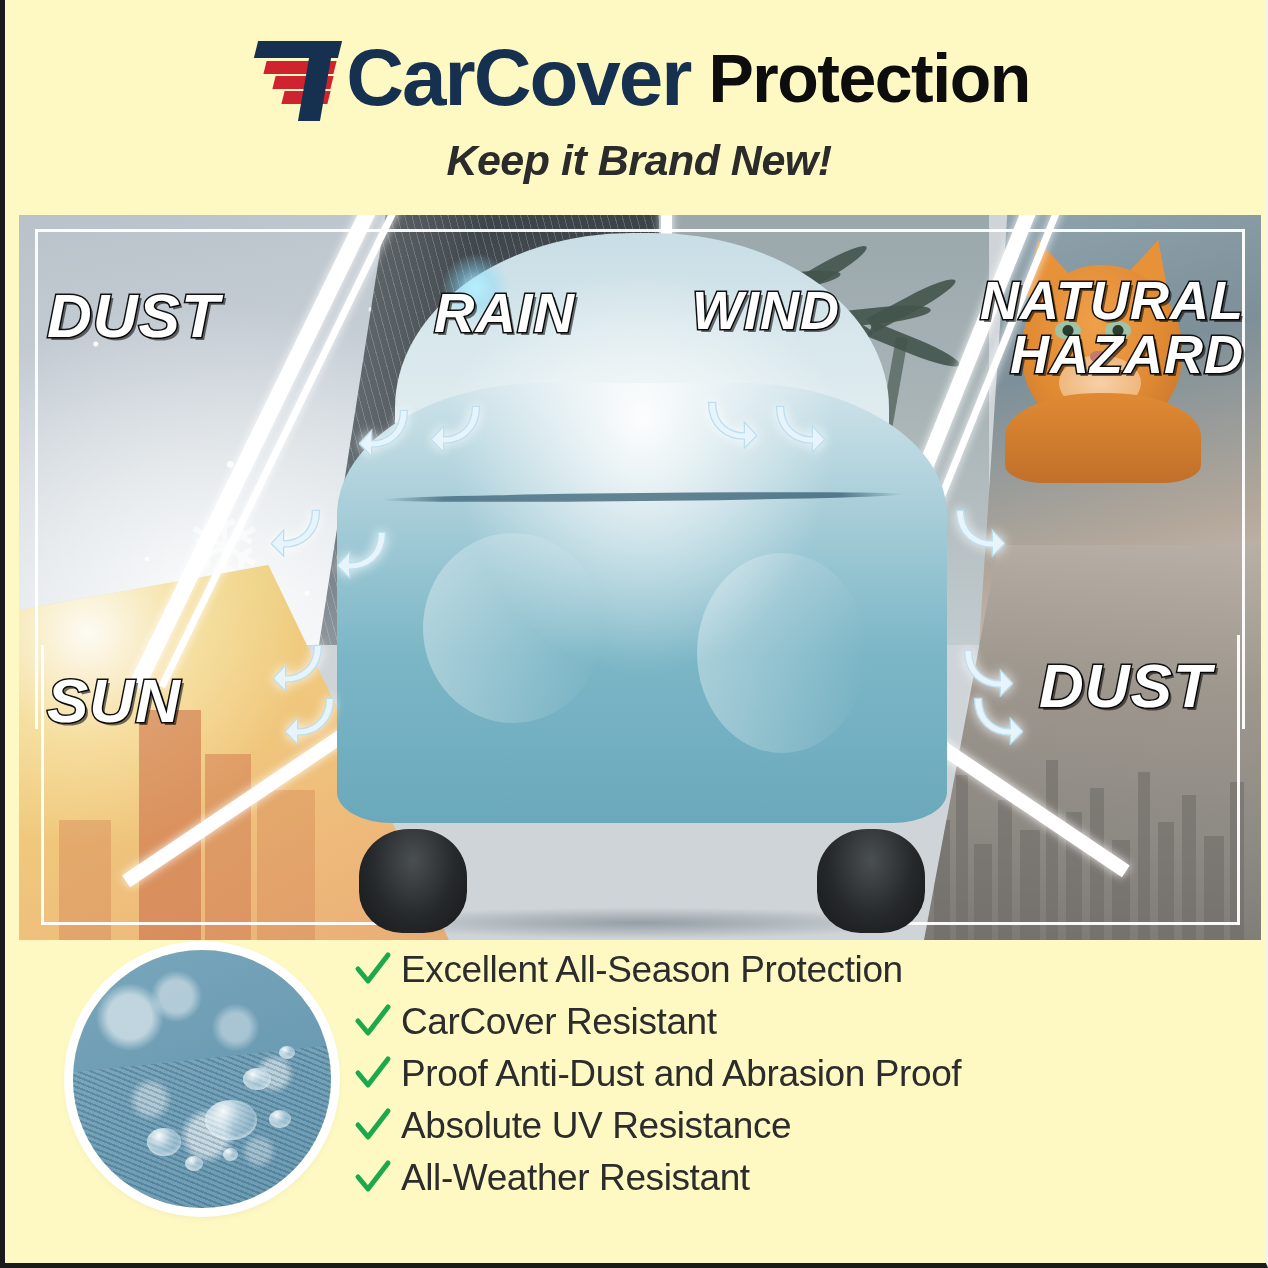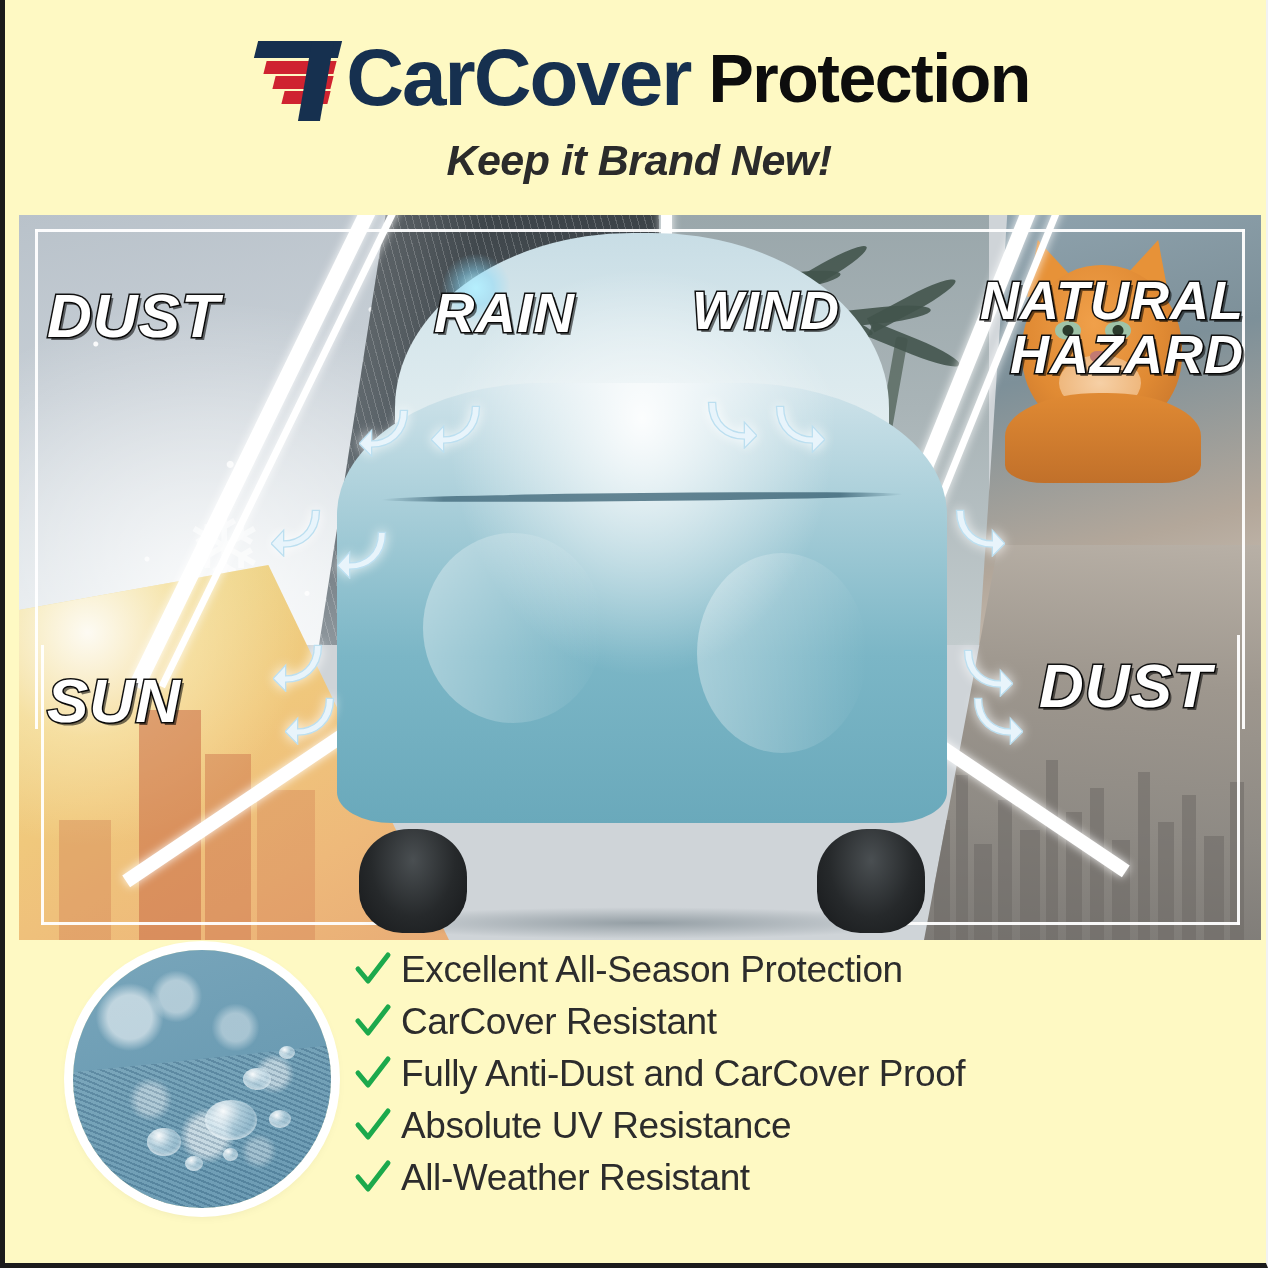--- a/index.html
+++ b/index.html
@@ -502,21 +502,21 @@
             </svg>
         </span>
         <span class="btxt">CarCover Resistant</span>
       </div>
       <div class="bullet">
         <span class="chk">
           <svg width="40" height="40" viewBox="0 0 40 40">
               <path d="M5 19 L15 31 L35 5" fill="none" stroke="#1CA94C" stroke-width="5" stroke-linecap="round" stroke-linejoin="round"></path>
             </svg>
         </span>
-        <span class="btxt">Fully Anti-Dust and CarCover Proof</span>
+        <span class="btxt">Proof Anti-Dust and Abrasion Proof</span>
       </div>
       <div class="bullet">
         <span class="chk">
           <svg width="40" height="40" viewBox="0 0 40 40">
               <path d="M5 19 L15 31 L35 5" fill="none" stroke="#1CA94C" stroke-width="5" stroke-linecap="round" stroke-linejoin="round"></path>
             </svg>
         </span>
         <span class="btxt">Absolute UV Resistance</span>
       </div>
       <div class="bullet">

